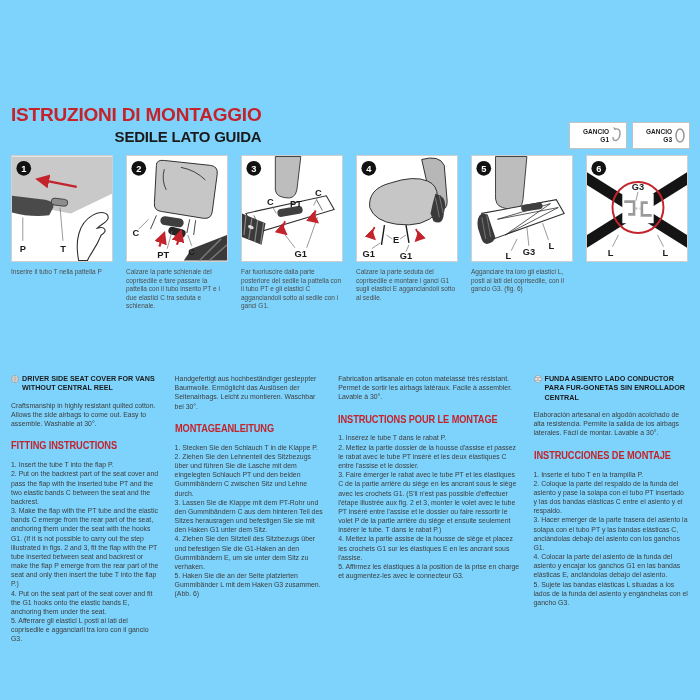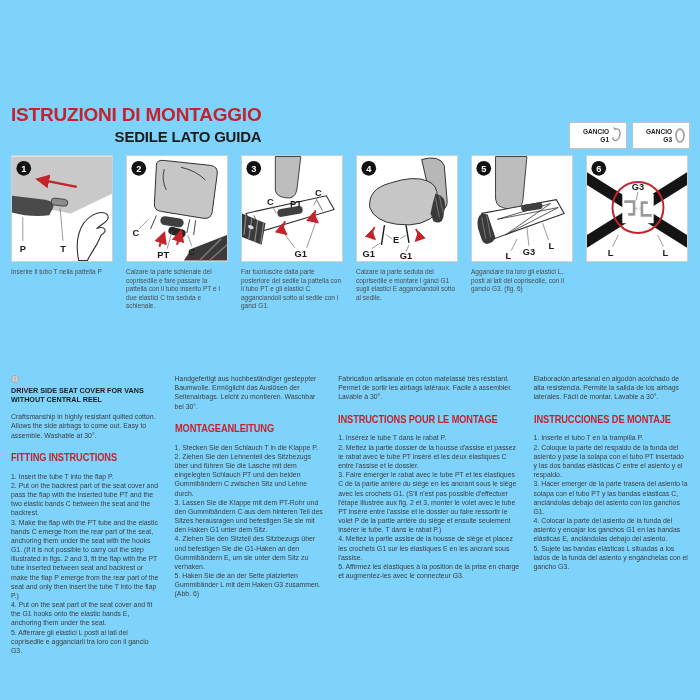--- a/index.html
+++ b/index.html
@@ -20,21 +20,21 @@
   .panel{width:100px;height:105px;border:1px solid #cfcfcf;background:#fff;}
   .panel svg{display:block;width:100%;height:100%;}
   .panel text{font-family:"Liberation Sans",sans-serif;font-weight:bold;font-size:9.5px;
               fill:#1a1a1a;text-anchor:middle;}
   .panel text.num{fill:#fff;font-size:9.5px;}
   .caption{margin-top:6px;font-size:6.5px;line-height:1.32;color:#4c4c4c;}
   
   .cols{position:absolute;left:11px;top:374px;width:678px;display:flex;gap:14px;}
   .col{flex:1;font-size:6.9px;line-height:1.33;color:#3d3d3d;}
   .col-header{display:flex;align-items:flex-start;gap:3px;margin:0 0 8px;
-              font-size:7.2px;font-weight:bold;color:#1a1a1a;line-height:1.3;flex-direction:column;}
+              font-size:7.2px;font-weight:bold;color:#1a1a1a;line-height:1.3;}
   .flag{flex:0 0 auto;margin-top:0.5px;}
   .intro{margin:0 0 11px;}
   .sec{margin:0 0 7px;font-size:10.5px;font-weight:bold;color:#c4232b;white-space:nowrap;
        transform:scaleX(.88);transform-origin:left center;letter-spacing:-0.1px;}
   .steps-list p{margin:0;}
 </style>
 </head>
 <body>
 
 <div class="page">
@@ -257,20 +257,28 @@
       <div class="steps-list">
         <p>1. Insérez le tube T dans le rabat P.</p>
         <p>2. Mettez la partie dossier de la housse d'assise et passez le rabat avec le tube PT inséré et les deux élastiques C entre l'assise et le dossier.</p>
         <p>3. Faire émerger le rabat avec le tube PT et les élastiques C de la partie arrière du siège en les ancrant sous le siège avec les crochets G1. (S'il n'est pas possible d'effectuer l'étape illustrée aux fig. 2 et 3, monter le volet avec le tube PT inséré entre l'assise et le dossier ou faire ressortir le volet P de la partie arrière du siège et ensuite seulement insérer le tube. T dans le rabat P.)</p>
         <p>4. Mettez la partie assise de la housse de siège et placez les crochets G1 sur les élastiques E en les ancrant sous l'assise.</p>
         <p>5. Affirmez les élastiques à la position de la prise en charge et augmentez-les avec le connecteur G3.</p>
       </div>
     </article>
 
     <article class="col">
+      <h3 class="col-header">
+        <svg class="flag" width="8" height="8" viewBox="0 0 8 8">
+          <circle cx="4" cy="4" r="3.5" fill="#ededed" stroke="#8a8a8a" stroke-width="0.6"></circle>
+          <path d="M0.8,2.6 h6.4 M0.8,5.4 h6.4" stroke="#9a9a9a" stroke-width="0.7"></path>
+          <circle cx="4" cy="4" r="1" fill="#bdbdbd"></circle>
+        </svg>
+        <span>FUNDA ASIENTO LADO CONDUCTOR PARA FUR-GONETAS SIN ENROLLADOR CENTRAL</span>
+      </h3>
       <p class="intro">Elaboración artesanal en algodón acolchado de alta resistencia. Permite la salida de los airbags laterales. Fácil de montar. Lavable a 30°.</p>
       <h4 class="sec">INSTRUCCIONES DE MONTAJE</h4>
       <div class="steps-list">
         <p>1. Inserte el tubo T en la trampilla P.</p>
         <p>2. Coloque la parte del respaldo de la funda del asiento y pase la solapa con el tubo PT insertado y las dos bandas elásticas C entre el asiento y el respaldo.</p>
         <p>3. Hacer emerger de la parte trasera del asiento la solapa con el tubo PT y las bandas elásticas C, anclándolas debajo del asiento con los ganchos G1.</p>
         <p>4. Colocar la parte del asiento de la funda del asiento y encajar los ganchos G1 en las bandas elásticas E, anclándolas debajo del asiento.</p>
         <p>5. Sujete las bandas elásticas L situadas a los lados de la funda del asiento y engánchelas con el gancho G3.</p>
       </div>
     </article>

